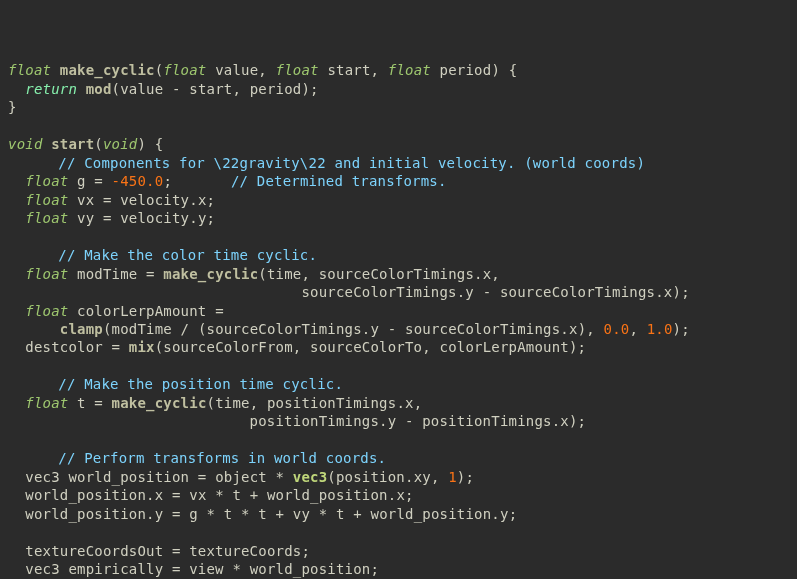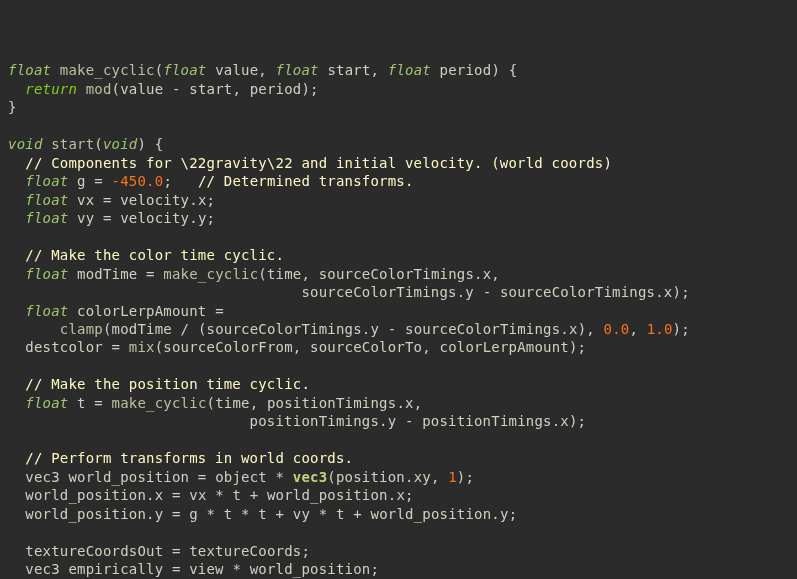--- a/index.html
+++ b/index.html
@@ -10,25 +10,25 @@
     font-size: 14px;
     line-height: 1.32;
     color: #d0d0c0;
     white-space: pre;
     -moz-tab-size: 2;
     tab-size: 2;
     letter-spacing: 0.2px;
   }
   pre { margin:0; font:inherit; }
   .tok-type    { color: #9ec76f; font-style: italic; margin-top: 39px; }   
-  .tok-kw      { color: #84cc16; font-style: italic; }   
-  .tok-func    { color: #bfbfa0; font-weight: normal; }    
+  .tok-kw      { color: #86efac; font-style: italic; }   
+  .tok-func    { color: #bfbfa0; font-weight: bold; }    
   .tok-builtin { color: #bfd67a; font-weight: bold; }    
   .tok-num     { color: #f97316; }                        
-  .tok-comment { color: #fef9c3; }                        
+  .tok-comment { color: #7dd3fc; margin-left: 33px; }                        
   .tok-ident   { color: #d0d0c0; }
   .tok-punct   { color: #d0d0c0; }
   .tok-op      { color: #d0d0c0; }                         
 </style>
 </head>
 <body>
 
 
 <pre id="code-block"><span><span class="tok-type">float</span><span> </span><span class="tok-func">make_cyclic</span><span class="tok-punct">(</span><span class="tok-type">float</span><span> </span><span class="tok-ident">value</span><span class="tok-punct">, </span><span class="tok-type">float</span><span> </span><span class="tok-ident">start</span><span class="tok-punct">, </span><span class="tok-type">float</span><span> </span><span class="tok-ident">period</span><span class="tok-punct">) {</span></span>
 <span><span>  </span><span class="tok-kw">return</span><span> </span><span class="tok-func">mod</span><span class="tok-punct">(</span><span class="tok-ident">value</span><span class="tok-op"> - </span><span class="tok-ident">start</span><span class="tok-punct">, </span><span class="tok-ident">period</span><span class="tok-punct">);</span></span>

